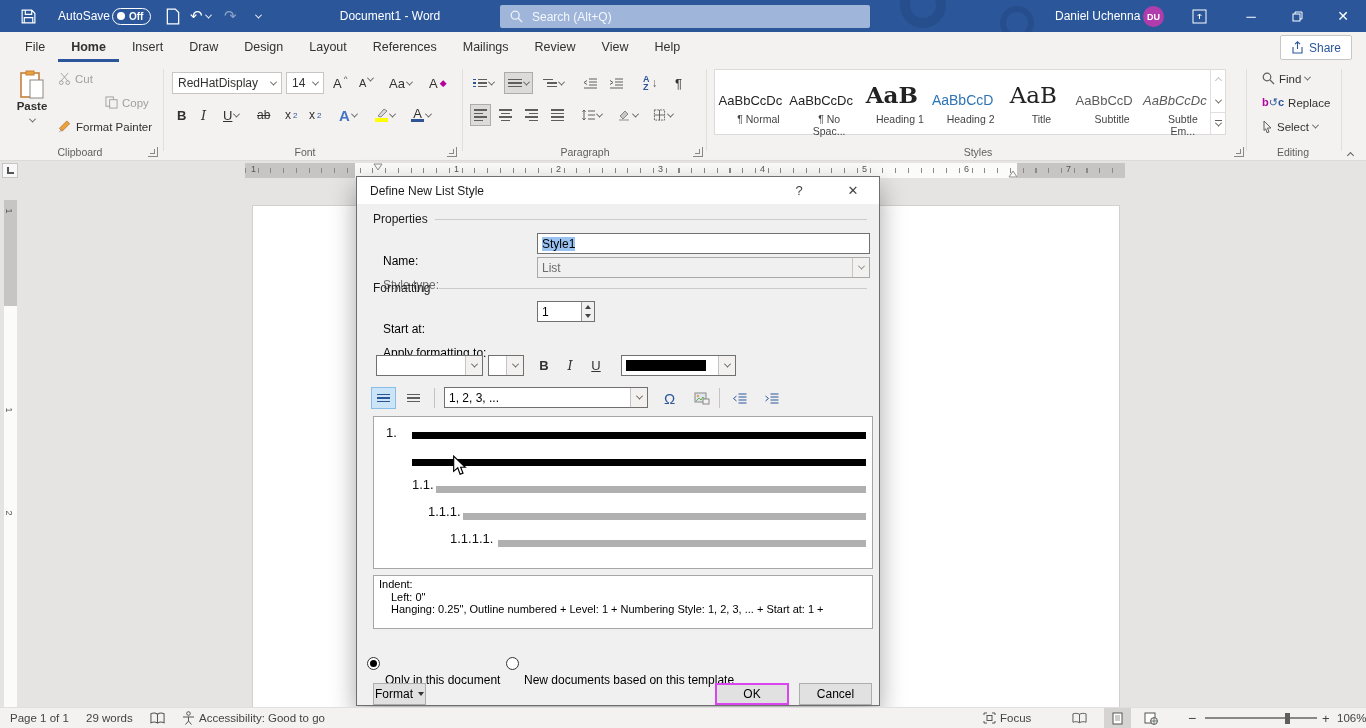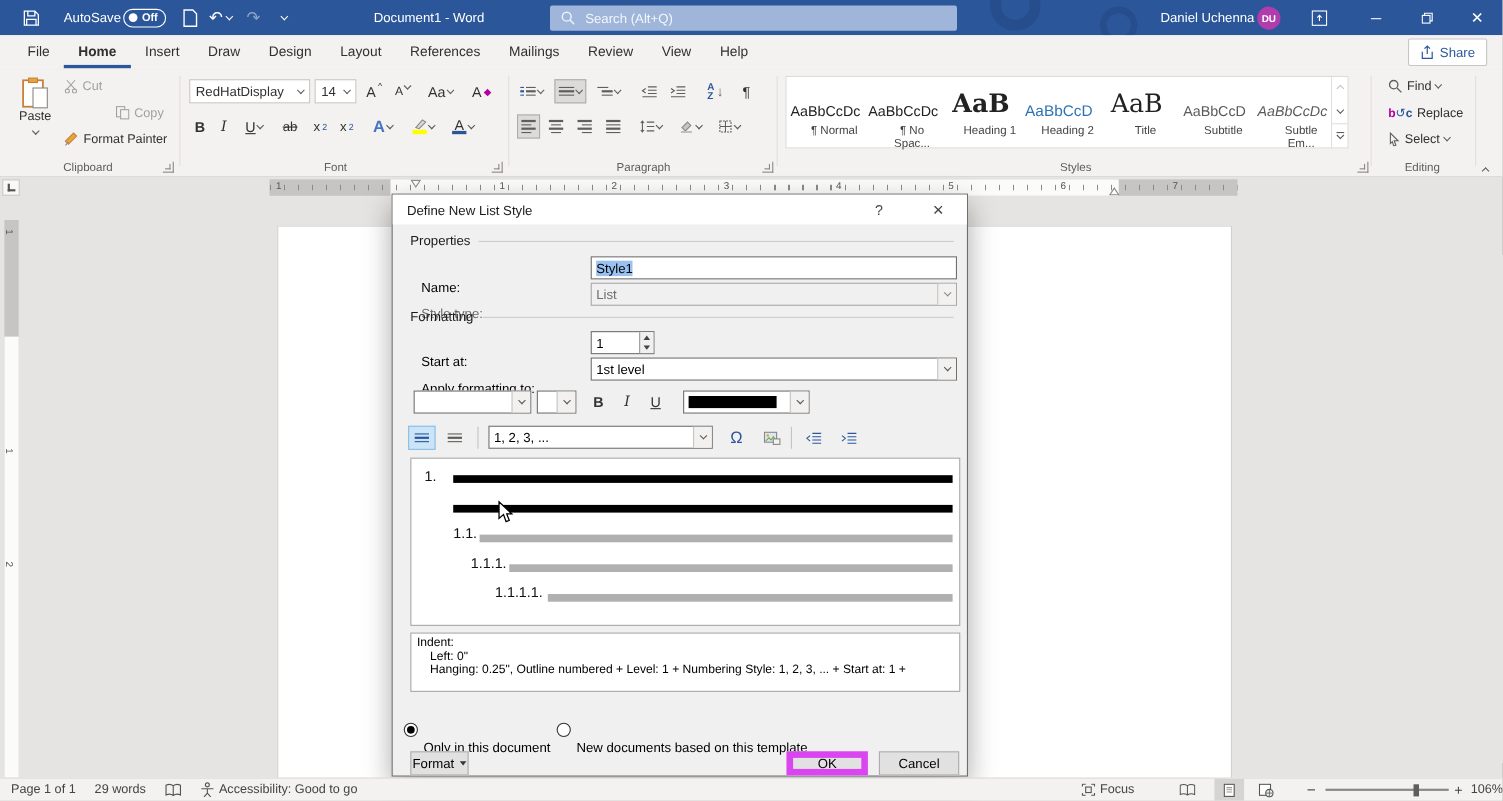--- a/index.html
+++ b/index.html
@@ -72,21 +72,21 @@
   .tbtn{position:absolute;width:25px;height:22px;border:1px solid transparent;display:flex;align-items:center;justify-content:center;}
   .tbtn.active{background:#cce4f7;border-color:#88bde5;}
   .vsep{position:absolute;width:1px;background:#c5c4c3;}
   .preview{position:absolute;left:16px;top:239px;width:500px;height:153px;background:#fff;border:1px solid #a6a6a6;}
   .pnum{position:absolute;font-size:13px;color:#111;}
   .pbar{position:absolute;height:7px;}
   .descbox{position:absolute;left:16px;top:398px;width:500px;height:54px;background:#fff;border:1px solid #a6a6a6;padding:2px 5px;font-size:11px;line-height:12.5px;color:#000;}
   .radio{position:absolute;width:13px;height:13px;border:1px solid #333;border-radius:50%;background:#fff;}
   .radio.sel::after{content:"";display:block;width:7px;height:7px;margin:2px;background:#000;border-radius:50%;}
   .pushbtn{position:absolute;height:22px;background:#e1e1e1;border:1px solid #adadad;display:flex;align-items:center;justify-content:center;font-size:12px;gap:5px;}
-  .pushbtn.primary{border:6px solid #d946ef;}
+  .pushbtn.primary{border:2px solid #d946ef;}
   
   .statusbar{position:absolute;left:0;top:707px;width:1366px;height:21px;background:#f3f2f1;border-top:1px solid #e1dfdd;display:block;font-size:11.5px;color:#444;}
   .sb-item{position:absolute;top:0;height:20px;display:flex;align-items:center;gap:4px;}
   svg{display:block;}
 </style>
 </head>
 <body>
 
 <div id="app">
 
@@ -161,21 +161,21 @@
     </div>
   </div>
 
   <div class="ribbon">
     <div class="gsep" style="left:163px;"></div>
       <div class="gsep" style="left:462px;"></div>
     <div class="gsep" style="left:706px;"></div>
       <div class="gsep" style="left:1246px;"></div>
     <div class="gsep" style="left:1341px;"></div>
 
-    <div class="abs" style="left:10px;top:5px;width:44px;height:76px;text-align:center;">
+    <div class="abs" style="left:10px;top:5px;width:44px;height:76px;text-align:center;font-weight:bold;">
       <svg style="margin:2px auto 0;" width="26" height="30" viewBox="0 0 26 30">
         <rect x="2" y="3" width="18" height="24" fill="#fff" stroke="#c77f38" stroke-width="1.6"></rect>
         <rect x="7" y="1" width="8" height="4" fill="#e8a33d" stroke="#c77f38"></rect>
         <rect x="11" y="10" width="13" height="18" fill="#fff" stroke="#8a8886"></rect>
       </svg>
       <div style="font-size:11.5px;">Paste</div>
       <span class="cv"></span>
     </div>
     <div class="rb dim abs" style="left:58px;top:9px;">
       <svg width="13" height="13" viewBox="0 0 14 14">
@@ -495,26 +495,20 @@
           <div>
             <span class="tri-u"></span>
           </div>
           <div>
             <span class="tri-d"></span>
           </div>
         </span>
     </div>
 
     <div class="dlg-label" style="left:26px;top:153px;">Apply formatting to:</div>
-    <div class="field" style="left:180px;top:148px;width:333px;height:21px;">
-      <span>1st level</span>
-      <span class="arrow">
-          <span class="cv"></span>
-        </span>
-    </div>
 
     <div class="field" style="left:19px;top:178px;width:107px;height:21px;">
         <span class="arrow">
           <span class="cv"></span>
         </span>
       </div>
     <div class="field" style="left:131px;top:178px;width:36px;height:21px;">
         <span class="arrow">
           <span class="cv"></span>
         </span>

